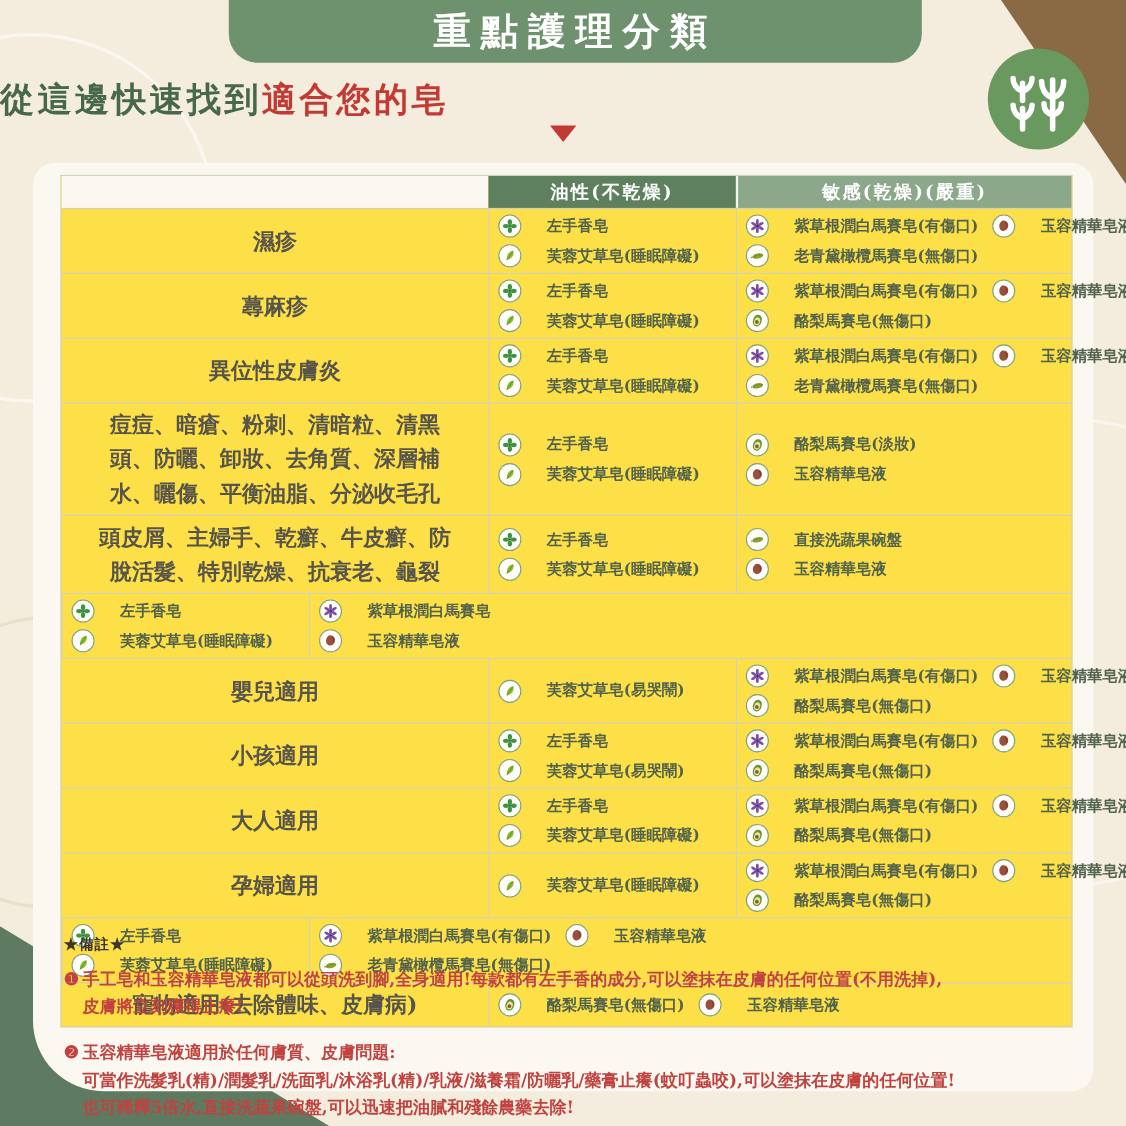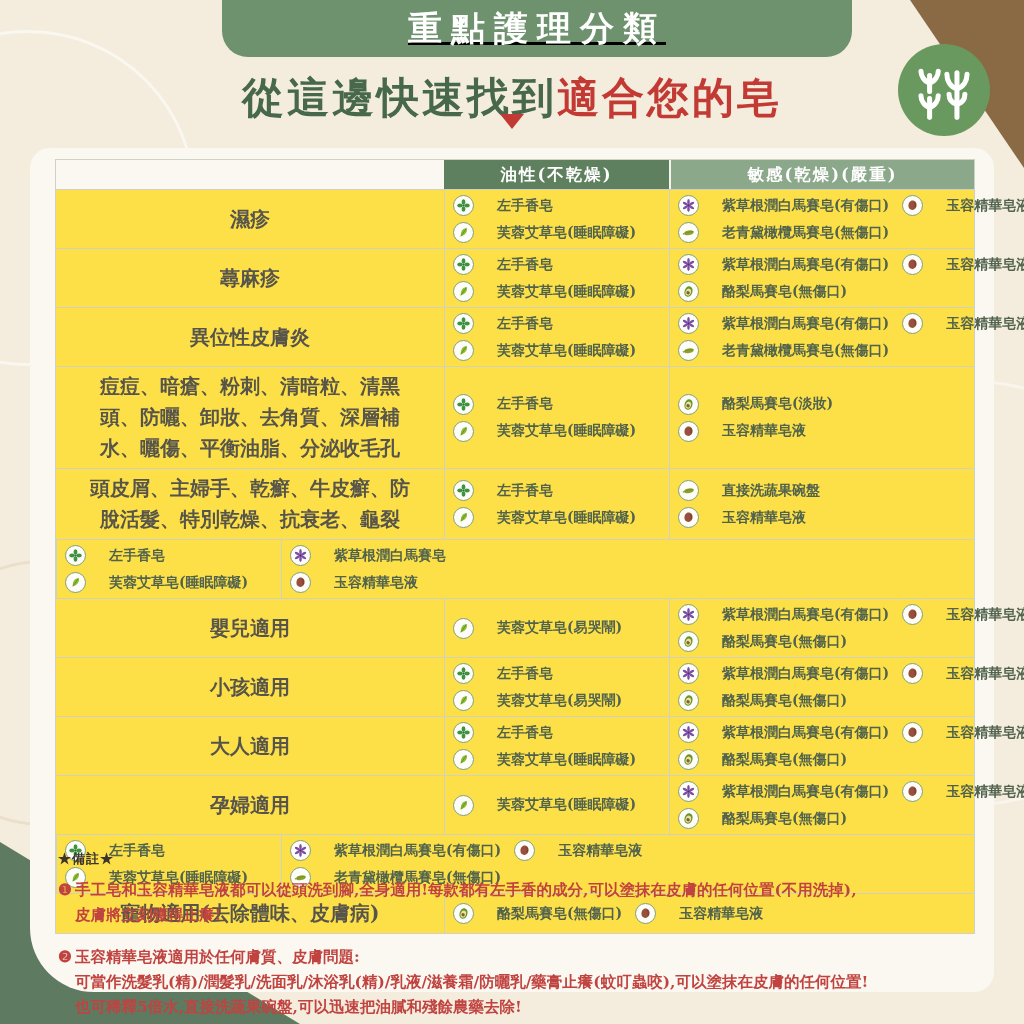--- a/index.html
+++ b/index.html
@@ -17,25 +17,25 @@
     clip-path:polygon(0 0,100% 100%,0 100%);}
   .panel{position:absolute;left:30px;top:148px;width:964px;height:844px;background:#fbf8f1;
     border-radius:20px 20px 20px 64px;}
 
   
   .logo{position:absolute;top:44px;right:34px;width:92px;height:92px;border-radius:50%;
     background:var(--logo-green,#69995e);display:flex;align-items:center;justify-content:center;}
   .logo svg{width:72px;height:72px;}
 
   
-  .banner{position:absolute;left:222px;top:0;width:630px;height:57px;background:var(--banner-green,#6e916e);
-    border-radius:0 0 26px 26px;display:flex;align-items:center;justify-content:center;text-decoration:underline;}
+  .banner{position:absolute;left:208px;top:0;width:630px;height:57px;background:var(--banner-green,#6e916e);
+    border-radius:0 0 26px 26px;display:flex;align-items:center;justify-content:center;}
   .banner h1{margin:0;color:#fff;font-size:34px;font-weight:bold;letter-spacing:9px;}
-  .subtitle{position:absolute;left:0;top:70px;width:1024px;text-align:center;
-    font-size:42px;font-weight:bold;letter-spacing:3px;}
+  .subtitle{position:absolute;left:0;top:70px;width:1024px;text-align:left;
+    font-size:31px;font-weight:bold;letter-spacing:3px;}
   .subtitle .st-green{color:var(--subtitle-green,#47684b);}
   .subtitle .st-red{color:var(--accent-red,#c23a33);}
   .arrow-down{position:absolute;left:500px;top:114px;width:0;height:0;
     border-left:12px solid transparent;border-right:12px solid transparent;
     border-top:15px solid var(--accent-red,#c23a33);}
 
   
   .care-table{position:absolute;left:55px;top:159px;width:920px;background:#fde047;
     border:1px solid #cfd1c3;box-sizing:border-box;}
   .t-header{display:flex;height:29px;border-bottom:1px solid #cfd1c3;}

